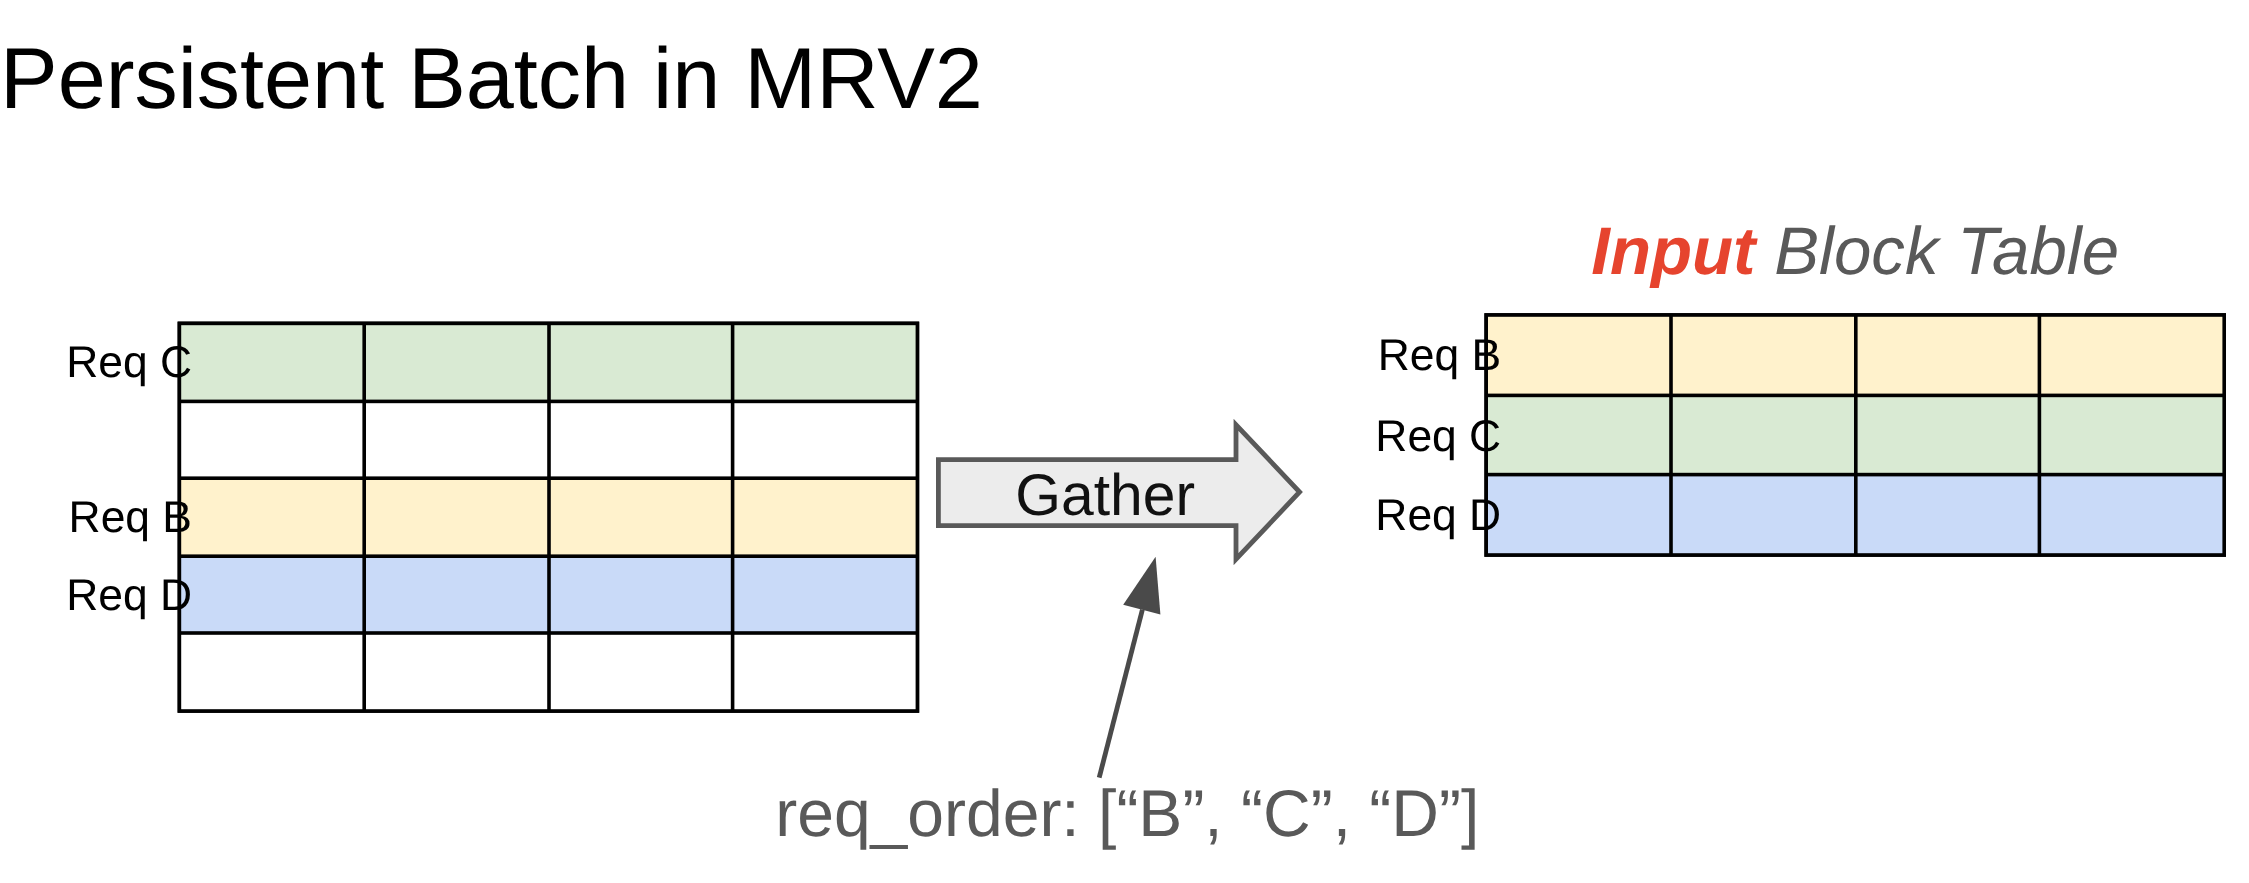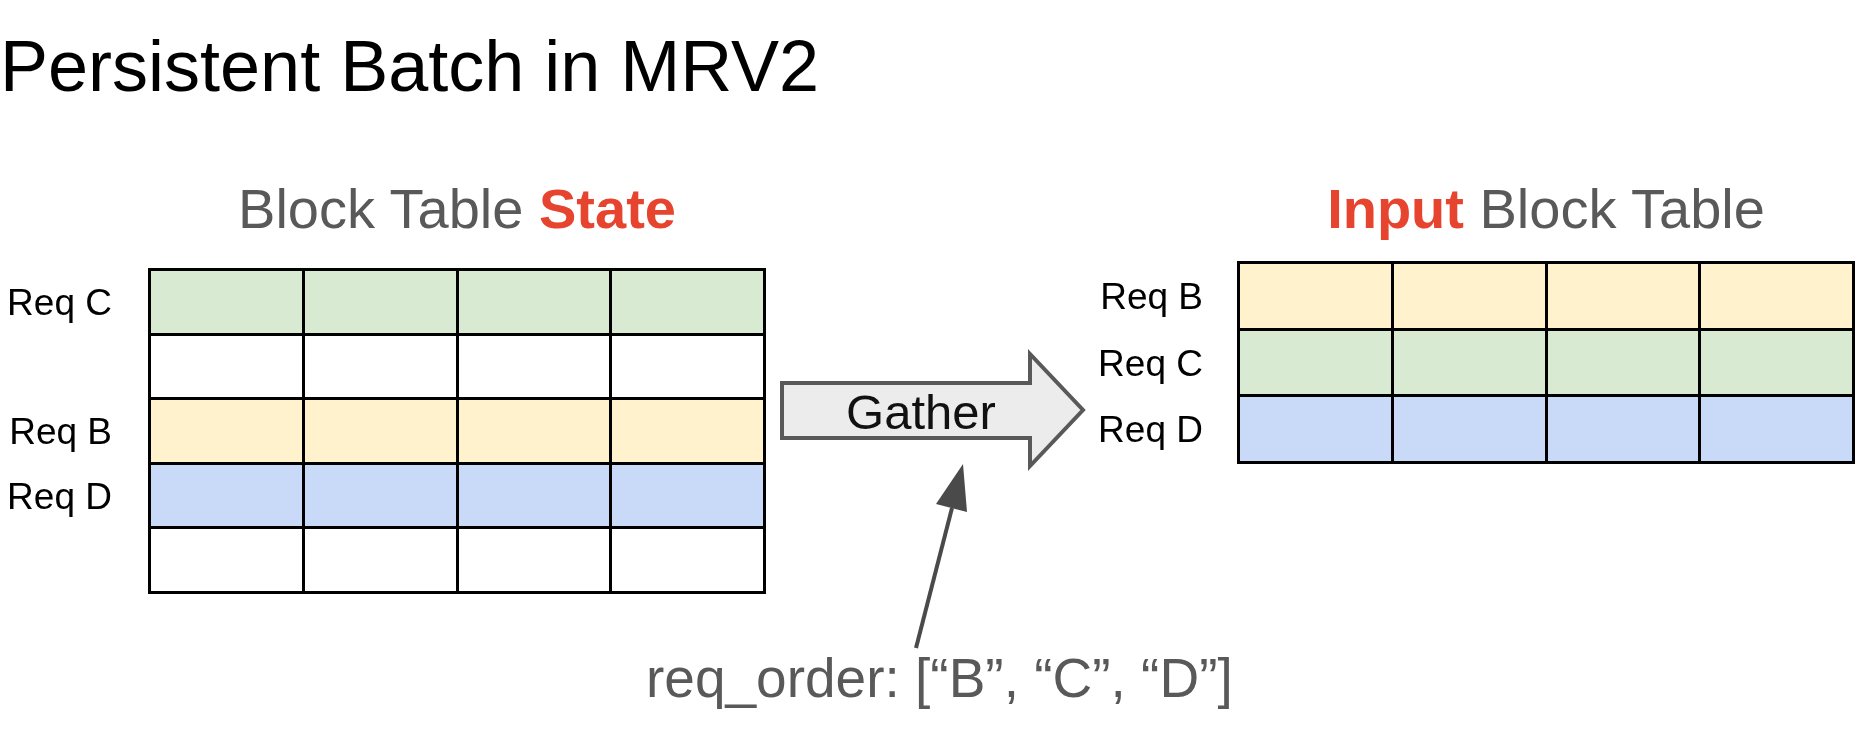--- a/index.html
+++ b/index.html
@@ -19,39 +19,40 @@
     white-space:nowrap;
   }
   .table-heading{
     top:181px;width:618px;
     text-align:center;
     font-size:56px;line-height:1;
     color:var(--gray-text);
     white-space:nowrap;
   }
   #heading-left{left:148px;}
-  #heading-right{left:1237px;}
+  #heading-right{left:1237px;font-style:italic;}
   .heading-em{color:var(--red);font-weight:bold;}
   .block-grid{
     display:grid;
     background:#000;
     border:3px solid #000;
     gap:3px;
     box-sizing:border-box;
   }
   #left-table{left:148px;top:268px;width:618px;height:326px;}
   #right-table{left:1237px;top:261px;width:618px;height:203px;}
   .cell{width:100%;height:100%;}
   .row-label{
     position:absolute;
     font-size:37px;line-height:1;
     color:#000;
     text-align:right;
     transform:translateY(-50%);
     white-space:nowrap;
+    padding-left:48px;
   }
   #arrow-layer{left:0;top:0;pointer-events:none;}
   #gather-label{
     font-size:49px;
     fill:#111;
     font-family:"Liberation Sans", sans-serif;
   }
   #req-order-annotation{
     left:646px;top:650px;
     font-size:55px;line-height:1.05;
@@ -59,23 +60,20 @@
     white-space:nowrap;
   }
 </style>
 </head>
 <body>
 
 <div id="canvas">
 
   <div id="slide-title" class="abs">Persistent Batch in MRV2</div>
 
-  <div id="heading-left" class="abs table-heading">
-    <span>Block Table </span><span class="heading-em">State</span>
-  </div>
 
   <div id="heading-right" class="abs table-heading">
     <span class="heading-em">Input</span><span> Block Table</span>
   </div>
 
   <div id="left-table" class="abs block-grid" style="grid-template-columns: repeat(4, 1fr); grid-template-rows: repeat(5, 1fr);">
       <div class="cell" style="background: rgb(217, 234, 211);"></div>
       <div class="cell" style="background: rgb(217, 234, 211);"></div>
       <div class="cell" style="background: rgb(217, 234, 211);"></div>
       <div class="cell" style="background: rgb(217, 234, 211);"></div>

